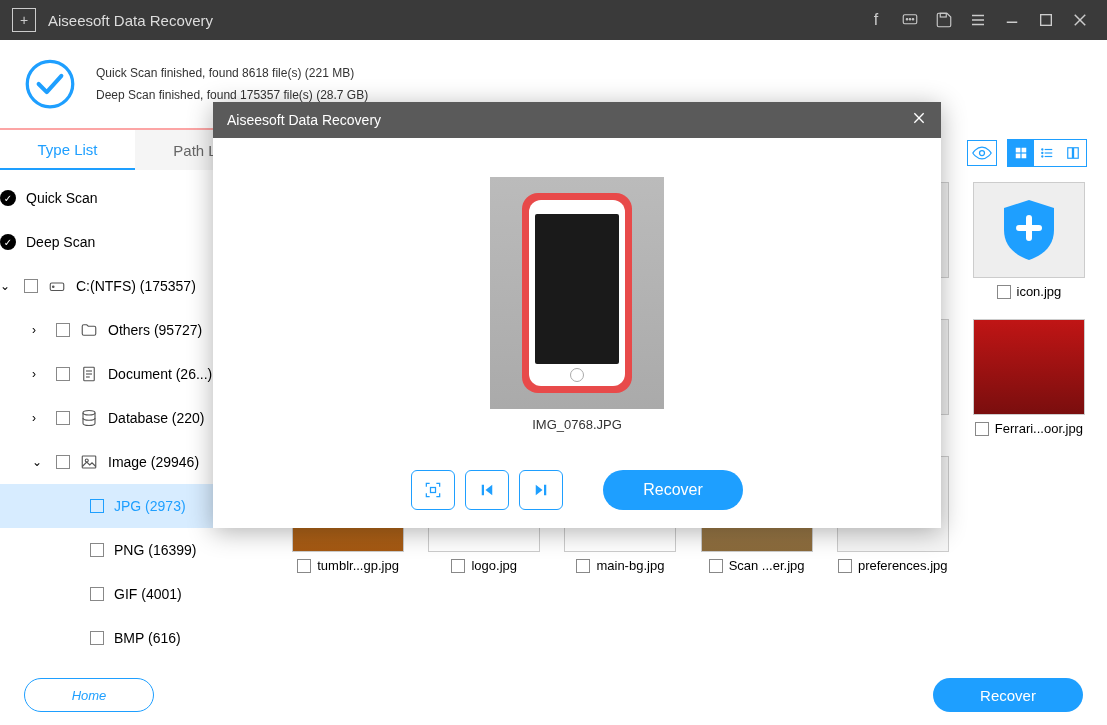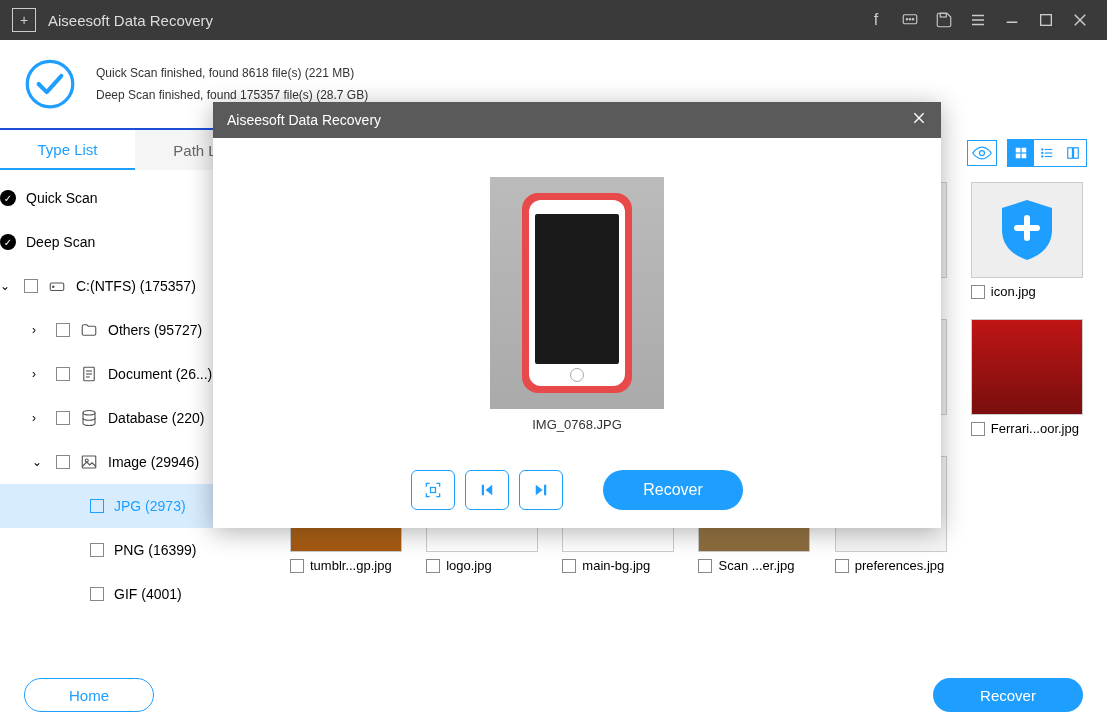--- a/index.html
+++ b/index.html
@@ -10,21 +10,21 @@
 .titlebar .title { font-size: 15px; color: #ddd; }
 .titlebar .spacer { flex: 1; }
 .titlebar .tb-icon { width: 30px; height: 30px; display: flex; align-items: center; justify-content: center; color: #ccc; cursor: pointer; margin-left: 4px; }
 
 .status-area { display: flex; align-items: center; padding: 18px 24px; gap: 20px; }
 .check-circle { width: 52px; height: 52px; }
 .status-text { display: flex; flex-direction: column; gap: 8px; font-size: 12px; color: #333; }
 
 .content-row { display: flex; height: calc(100% - 40px - 100px - 60px); }
 
-.sidebar { width: 270px; border-top: 2px solid #1d4ed8; display: flex; flex-direction: column; }
+.sidebar { width: 270px; border-top: 2px solid #fca5a5; display: flex; flex-direction: column; }
 .tabs { display: flex; height: 40px; }
 .tab { flex: 1; display: flex; align-items: center; justify-content: center; font-size: 15px; cursor: pointer; }
 .tab.active { color: #1e9fff; border-bottom: 2px solid #1e9fff; background: #fff; }
 .tab:not(.active) { color: #666; background: #f5f5f5; }
 .tree { overflow-y: auto; flex: 1; padding-top: 6px; font-size: 14px; }
 .tree-item { display: flex; align-items: center; height: 44px; gap: 10px; cursor: pointer; }
 .tree-item.selected { background: #d7ecff; color: #1e9fff; }
 .tree-item .chev { width: 14px; font-size: 12px; }
 .tree-item .chk { width: 14px; height: 14px; border: 1px solid #888; }
 .tree-item .ico { width: 18px; height: 18px; display: flex; align-items: center; justify-content: center; }
@@ -34,27 +34,27 @@
 .black-dot::after { content: "✓"; color: #fff; font-size: 10px; }
 
 .main { flex: 1; padding: 10px 20px; display: flex; flex-direction: column; gap: 14px; }
 .toolbar-row { display: flex; justify-content: flex-end; align-items: center; gap: 10px; height: 30px; }
 .view-icon { width: 30px; height: 26px; border: 1px solid #1e9fff; display: flex; align-items: center; justify-content: center; color: #1e9fff; cursor: pointer; }
 .view-group { display: flex; border: 1px solid #1e9fff; }
 .view-group div { width: 26px; height: 26px; display: flex; align-items: center; justify-content: center; color: #1e9fff; cursor: pointer; }
 .view-group div.active { background: #1e9fff; color: #fff; }
 
 .grid { display: grid; grid-template-columns: repeat(6, 1fr); gap: 20px 20px; }
-.thumb { display: flex; flex-direction: column; gap: 6px; }
+.thumb { display: flex; flex-direction: column; align-items: center; gap: 6px; }
 .thumb-img { width: 112px; height: 96px; border: 1px solid #ccc; background: #eee; display: flex; align-items: center; justify-content: center; overflow: hidden; }
 .thumb-label { display: flex; align-items: center; gap: 6px; font-size: 13px; }
 .thumb-label .chk { width: 14px; height: 14px; border: 1px solid #888; }
 
 .footer { position: absolute; bottom: 0; left: 0; right: 0; height: 60px; display: flex; align-items: center; padding: 0 24px; }
-.footer .home-btn { width: 130px; height: 34px; border: 1.5px solid #1e9fff; border-radius: 17px; color: #1e9fff; display: flex; align-items: center; justify-content: center; font-size: 15px; cursor: pointer; }
+.footer .home-btn { width: 130px; height: 34px; border: 1.5px solid #1e9fff; border-radius: 17px; color: #1e9fff; display: flex; align-items: center; justify-content: center; font-size: 13px; cursor: pointer; font-style: italic; }
 .footer .spacer { flex: 1; }
 .footer .recover-btn { width: 150px; height: 34px; background: #1e9fff; border-radius: 17px; color: #fff; display: flex; align-items: center; justify-content: center; font-size: 15px; cursor: pointer; }
 
 .modal-backdrop { position: absolute; top: 0; left: 0; right: 0; bottom: 0; }
 .modal { position: absolute; left: 213px; top: 102px; width: 728px; height: 426px; background: #fff; box-shadow: 0 4px 24px rgba(0,0,0,.3); display: flex; flex-direction: column; }
 .modal-title { height: 36px; background: #5a5a5a; color: #fff; display: flex; align-items: center; padding: 0 14px; font-size: 14px; }
 .modal-title .spacer { flex: 1; }
 .modal-close { cursor: pointer; font-size: 18px; }
 .modal-body { flex: 1; display: flex; flex-direction: column; align-items: center; justify-content: center; gap: 8px; }
 .preview-img { width: 174px; height: 232px; background: linear-gradient(#bbb 0%, #aaa 100%); display: flex; align-items: center; justify-content: center; position: relative; }
@@ -204,20 +204,24 @@
         <span>JPG (2973)</span>
       </div>
       <div class="tree-item indent3">
         <span class="chk"></span>
         <span>PNG (16399)</span>
       </div>
       <div class="tree-item indent3">
         <span class="chk"></span>
         <span>GIF (4001)</span>
       </div>
+      <div class="tree-item indent3">
+        <span class="chk"></span>
+        <span>BMP (616)</span>
+      </div>
     </div>
   </div>
 
   <div class="main">
     <div class="toolbar-row">
       <div class="view-icon">
         <svg width="20" height="20" viewBox="0 0 24 24" fill="none" stroke="#1e9fff" stroke-width="1.5">
             <path d="M1 12s4-7 11-7 11 7 11 7-4 7-11 7S1 12 1 12z"></path>
             <circle cx="12" cy="12" r="3"></circle>
           </svg>

